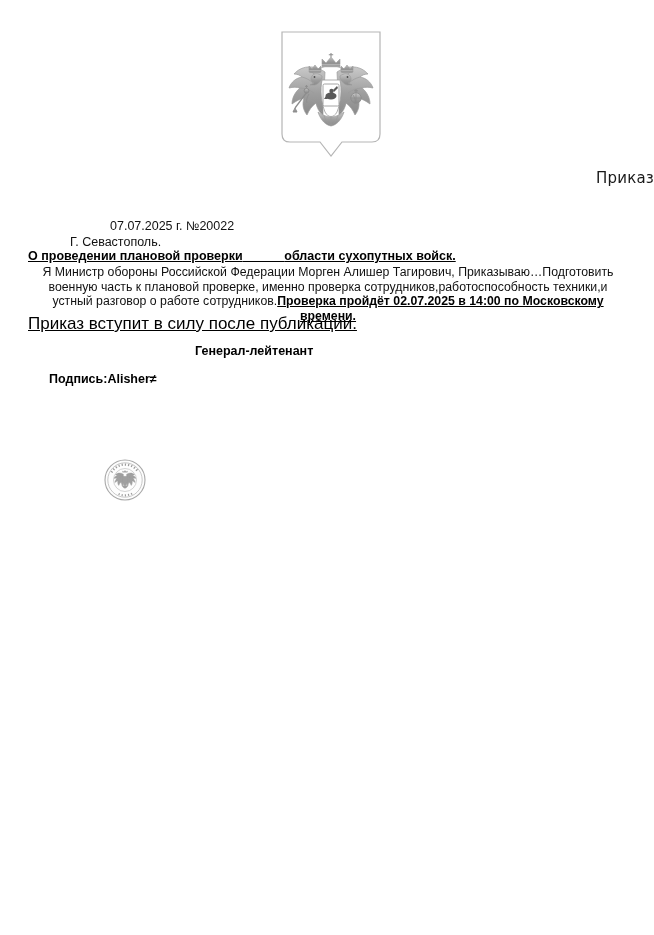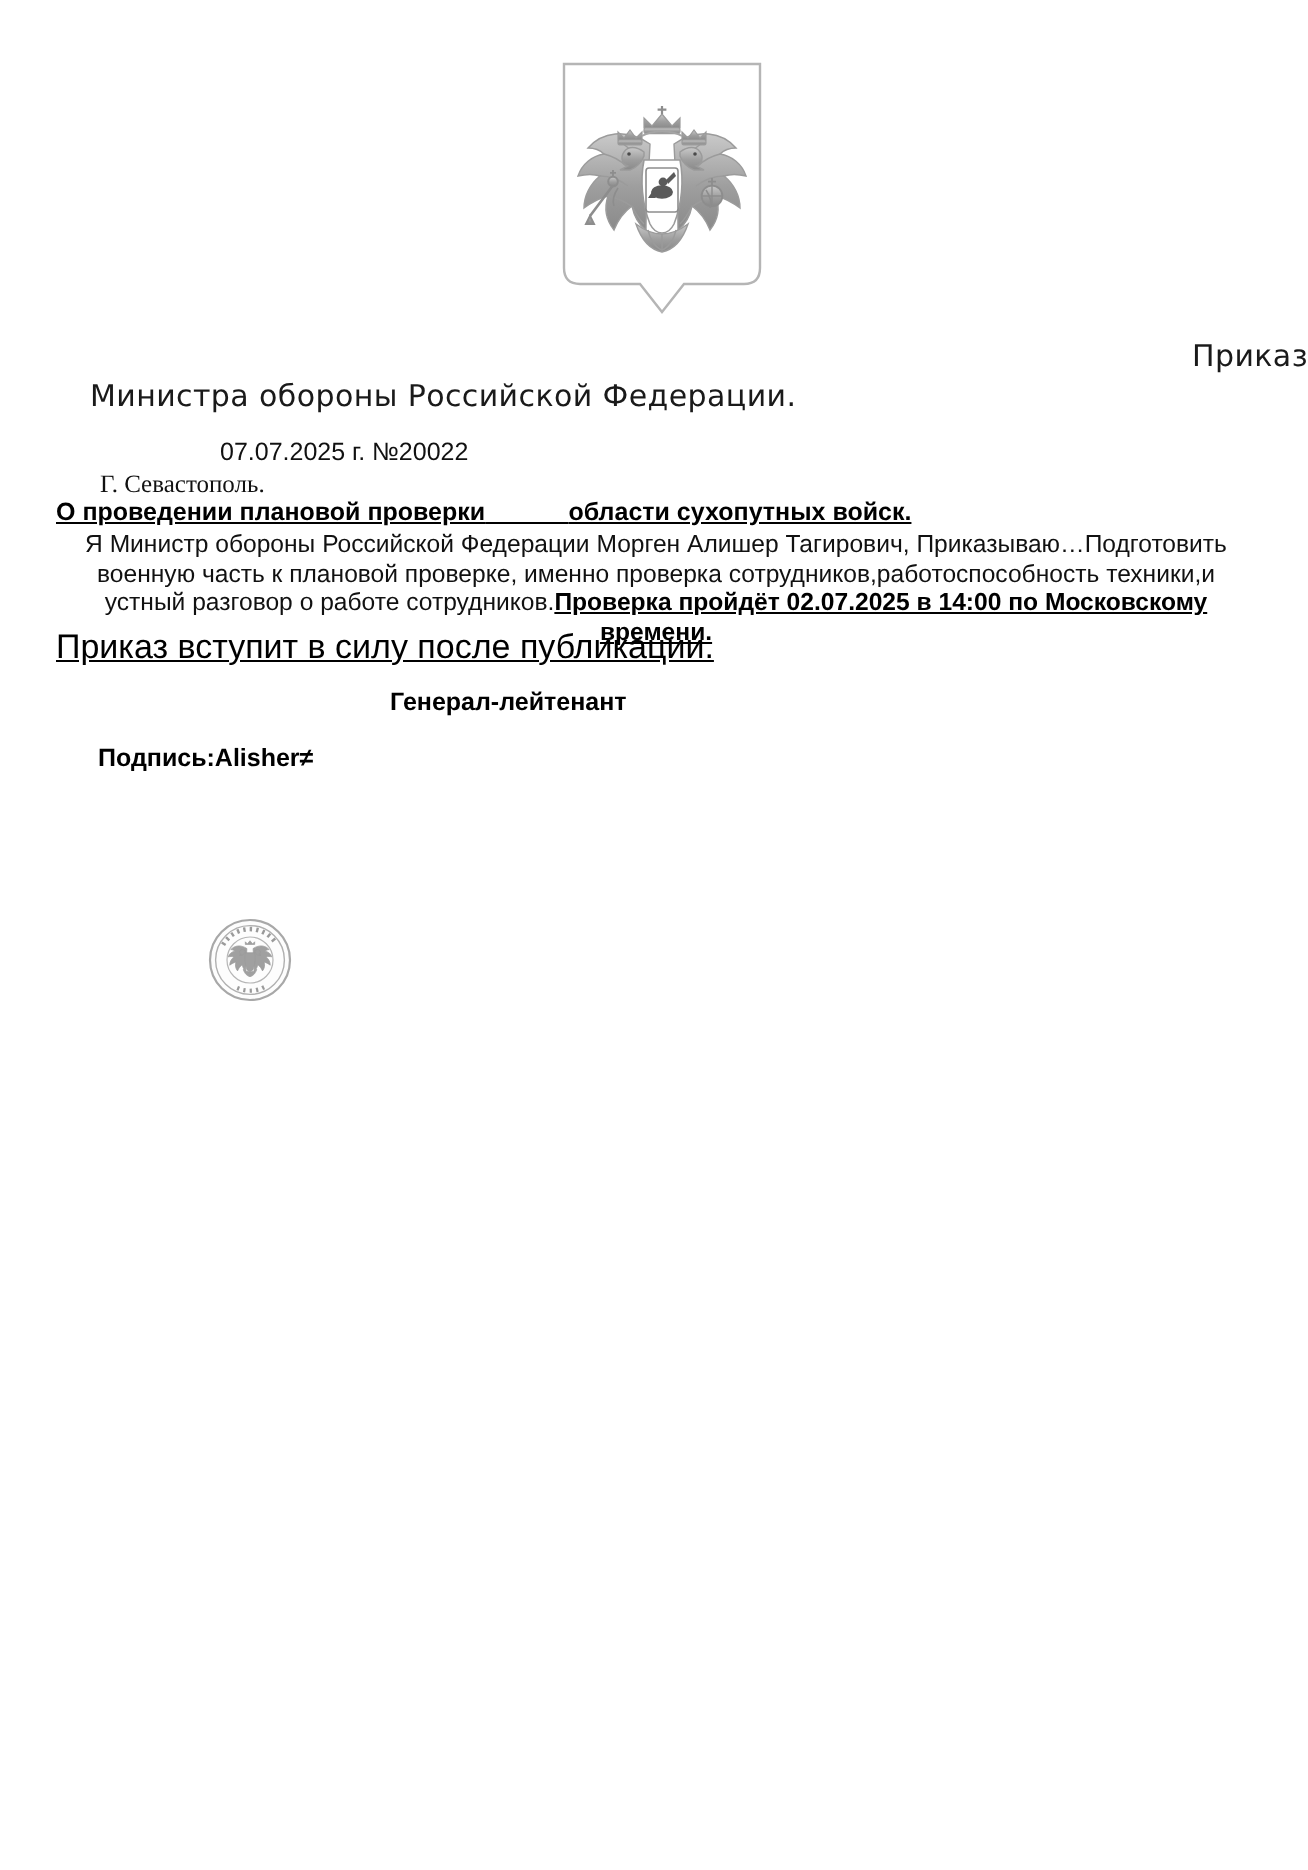--- a/index.html
+++ b/index.html
@@ -70,22 +70,21 @@
     top: 218px;
     width: 654px;
     font-size: 12.5px;
     line-height: 16px;
     color: #111111;
   }
   .date-line {
     padding-left: 110px;
   }
   .city-line {
-    padding-left: 50px;
-    font-family: Liberation Serif, serif;
+    padding-left: 70px;
   }
 
   
   .subject {
     position: absolute;
     left: 28px;
     top: 249px;
     width: 600px;
     font-size: 12.5px;
     line-height: 15px;
@@ -276,21 +275,20 @@
         <g stroke="#8d8d8d" stroke-width="0.8" fill="none">
           <path d="M-22,0 C-24,3 -25,6 -24,9"></path>
           <path d="M22,1 C24,4 25,7 24,10"></path>
         </g>
       </g>
     </svg>
   </div>
 
   <div class="title-block">
     <div class="title-line1">Приказ</div>
-    <div class="title-line2">Министра обороны Российской Федерации.</div>
   </div>
 
   <div class="date-block">
     <div class="date-line">07.07.2025 г. №20022</div>
     <div class="city-line">Г. Севастополь.</div>
   </div>
 
   <div class="subject"><span class="u">О проведении плановой проверки</span><span class="u">            </span><span class="u">области сухопутных войск.</span></div>
 
   <div class="body-par"><span>Я Министр обороны Российской Федерации Морген Алишер Тагирович, Приказываю…Подготовить военную часть к плановой проверке, именно проверка сотрудников,работоспособность техники,и устный разговор о работе сотрудников.</span><span class="emph">Проверка пройдёт 02.07.2025 в 14:00 по Московскому времени.</span></div>

